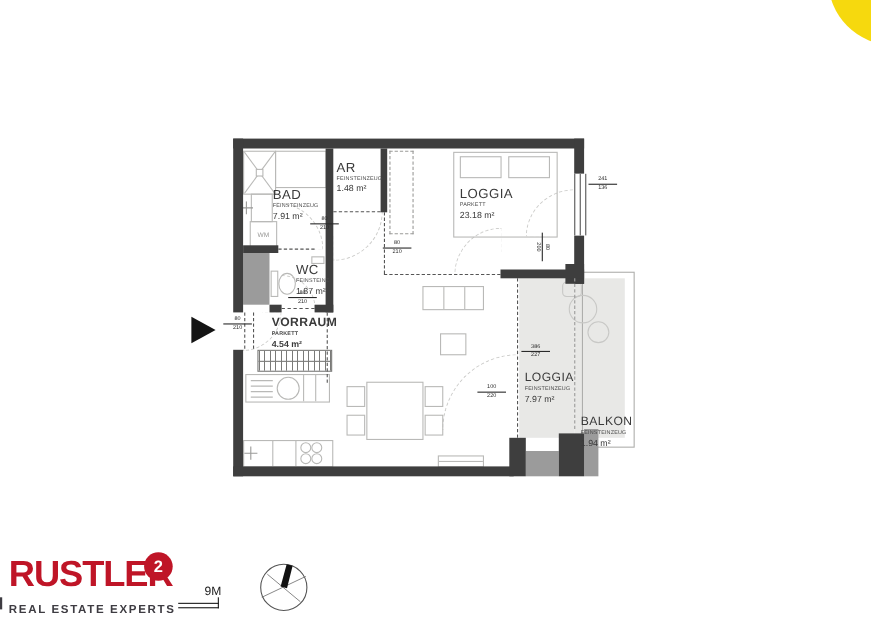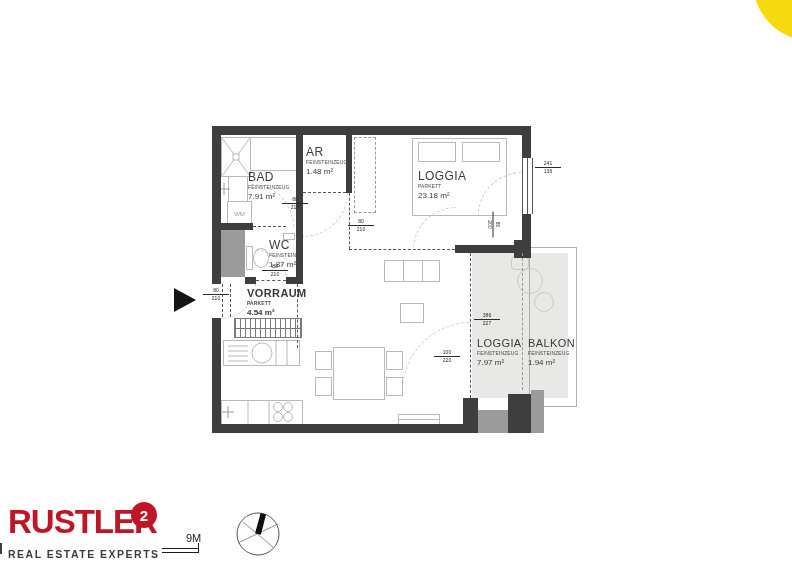--- a/index.html
+++ b/index.html
@@ -199,21 +199,21 @@
     <div class="nm" style="font-size:11px;">VORRAUM</div>
     <div class="fin">PARKETT</div>
     <div class="ar2">4.54 m²</div>
   </div>
   <div class="rlabel" style="left:477px;top:337px;">
     <div class="nm" style="font-size:11px;">LOGGIA</div>
     <div class="fin">FEINSTEINZEUG</div>
     <div class="ar2">7.97 m²</div>
   </div>
   <div class="rlabel" style="left:528px;top:337px;">
-    <div class="nm" style="font-size:11px;">BALKON</div>
+    <div class="nm" style="font-size:11px;margin-top:40px;">BALKON</div>
     <div class="fin">FEINSTEINZEUG</div>
     <div class="ar2">1.94 m²</div>
   </div>
 
   <div class="dim" style="left:203px;top:288px;">
     <span>80</span>
       <i class="dl"></i>
       <span>210</span>
   </div>
   <div class="dim" style="left:282px;top:197px;">

